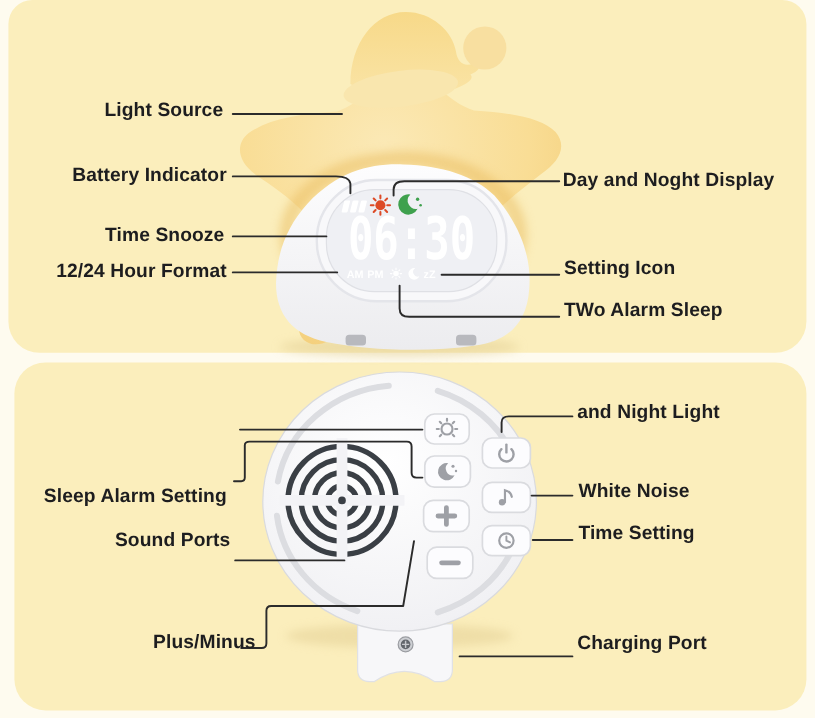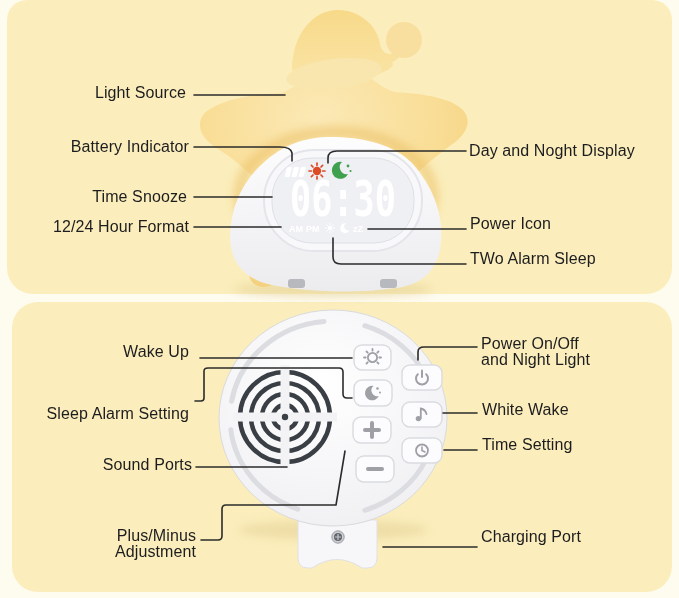--- a/index.html
+++ b/index.html
@@ -6,21 +6,21 @@
   body{
     width:679px;height:598px;position:relative;overflow:hidden;
     background:#FEFBEF;
     font-family:"Liberation Sans",sans-serif;
   }
   .card{position:absolute;background:#FBEEBC;border-radius:26px;}
   #card-top{left:7px;top:0;width:665px;height:294px;border-top-left-radius:20px;border-top-right-radius:20px;}
   #card-bottom{left:12px;top:302px;width:660px;height:290px;}
   #art{position:absolute;left:0;top:0;}
   .lbl{
-    position:absolute;font-size:16px;font-weight:400;color:#1D1D1F;
+    position:absolute;font-size:16px;font-weight:700;color:#1D1D1F;
     line-height:16px;letter-spacing:.1px;white-space:nowrap;
   }
   .lbl.right{text-align:right;}
 </style>
 </head>
 <body>
 
 <div class="card" id="card-top"></div>
 <div class="card" id="card-bottom"></div>
 
@@ -203,32 +203,29 @@
     <path d="M 383 547 H 477"></path>
   </g>
 </svg>
 
 <div class="lbl right" style="left:0;width:186px;top:85px">Light Source</div>
 <div class="lbl right" style="left:0;width:189px;top:139px">Battery Indicator</div>
 <div class="lbl right" style="left:0;width:187px;top:189px">Time Snooze</div>
 <div class="lbl right" style="left:0;width:189px;top:219px">12/24 Hour Format</div>
 
 <div class="lbl" style="left:469px;top:143px">Day and Noght Display</div>
-<div class="lbl" style="left:470px;top:216px">Power Icon</div>
+<div class="lbl" style="left:470px;top:216px">Setting Icon</div>
 <div class="lbl" style="left:470px;top:251px">TWo Alarm Sleep</div>
 
 <div class="lbl right" style="left:0;width:189px;top:344px">
-  <div>Wake Up</div>
 </div>
 <div class="lbl right" style="left:0;width:189px;top:406px">Sleep Alarm Setting</div>
-<div class="lbl right" style="left:0;width:192px;top:457px">Sound Ports</div>
-<div class="lbl right" style="left:0;width:196px;top:528px">
+<div class="lbl right" style="left:0;width:192px;top:443px">Sound Ports</div>
+<div class="lbl right" style="left:17px;width:196px;top:528px">
   <div>Plus/Minus</div>
-  <div>Adjustment</div>
 </div>
 
 <div class="lbl" style="left:481px;top:336px">
-  <div>Power On/Off</div>
   <div>and Night Light</div>
 </div>
-<div class="lbl" style="left:482px;top:402px">White Wake</div>
+<div class="lbl" style="left:482px;top:402px">White Noise</div>
 <div class="lbl" style="left:482px;top:437px">Time Setting</div>
 <div class="lbl" style="left:481px;top:529px">Charging Port</div>
 
 </body></html>

